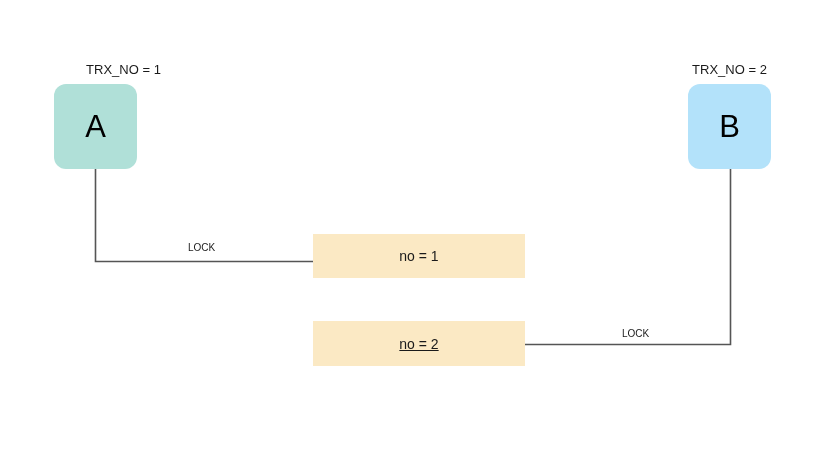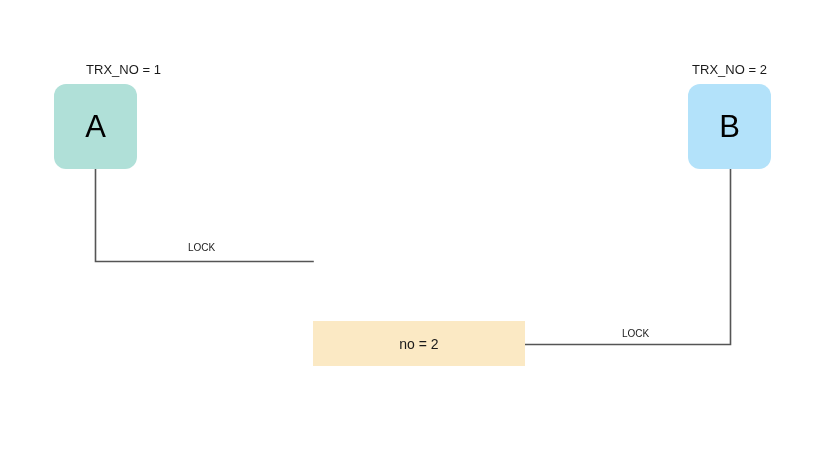--- a/index.html
+++ b/index.html
@@ -85,20 +85,21 @@
     left: 313px;
     top: 234px;
     width: 212px;
     height: 44px;
   }
   .resource-2 {
     left: 313px;
     top: 321px;
     width: 212px;
     height: 45px;
+    text-decoration: underline;
   }
   .edge-label {
     position: absolute;
     font-size: 10px;
     color: #1a1a1a;
     background: #ffffff;
     padding: 0 4px;
     white-space: nowrap;
     line-height: 1;
   }
@@ -130,20 +131,23 @@
   <div class="node node-a">
     <span>A</span>
   </div>
 
   <div class="node-caption caption-b">TRX_NO = 2</div>
 
   <div class="node node-b">
     <span>B</span>
   </div>
 
+  <div class="resource resource-1">
+    <span>no = 1</span>
+  </div>
 
   <div class="resource resource-2">
     <span>no = 2</span>
   </div>
 
   <div class="edge-label label-lock-a">LOCK</div>
 
   <div class="edge-label label-lock-b">LOCK</div>
 
 </div>

